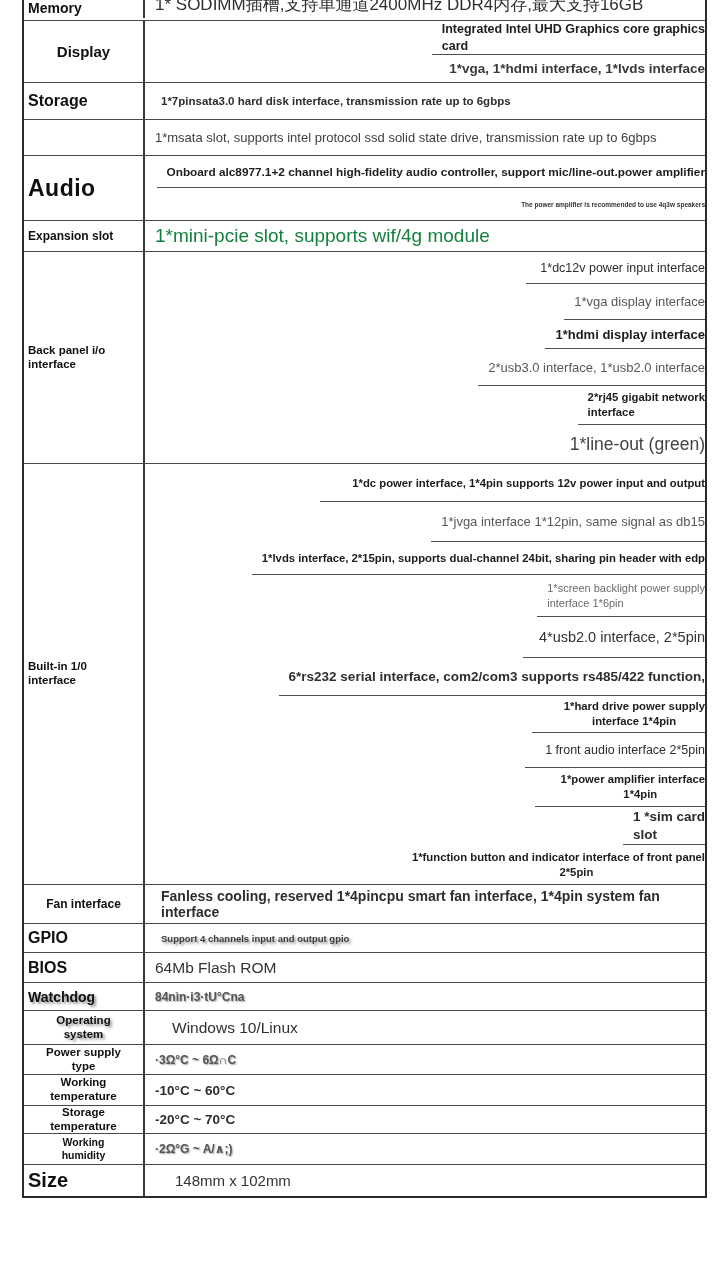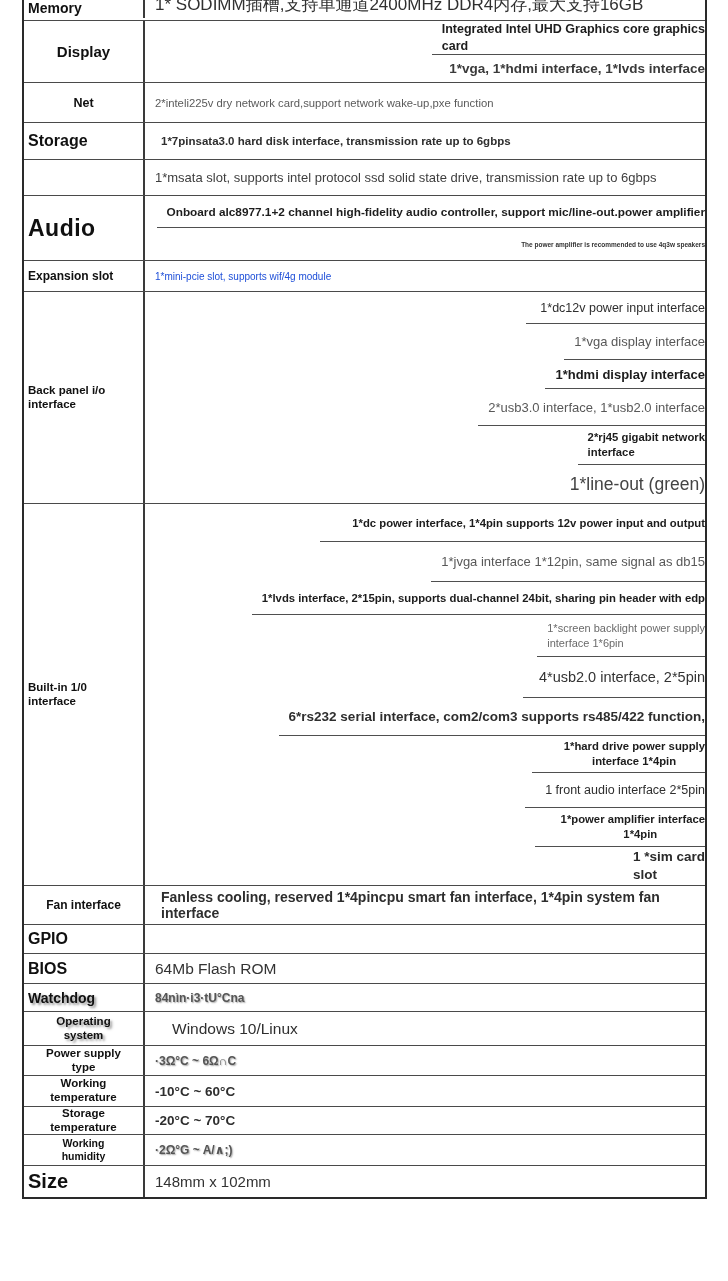--- a/index.html
+++ b/index.html
@@ -24,40 +24,40 @@
   .h-net{height:40px;} .h-storage{height:37px;} .h-msata{height:36px;}
   .h-aud1{height:32px;} .h-aud2{height:32px;} .h-exp{height:31px;}
   .h-bp0{height:32px;} .h-bp1{height:36px;} .h-bp2{height:29px;}
   .h-bp3{height:37px;} .h-bp4{height:39px;} .h-bp5{height:38px;}
   .h-bi0{height:38px;} .h-bi1{height:40px;} .h-bi2{height:33px;}
   .h-bi3{height:42px;} .h-bi4{height:41px;} .h-bi5{height:38px;}
   .h-bi6{height:37px;} .h-bi7{height:35px;} .h-bi8{height:39px;}
   .h-bi9{height:38px;} .h-bi10{height:39px;}
   .h-fan{height:39px;} .h-gpio{height:29px;} .h-bios{height:30px;}
   .h-wd{height:28px;} .h-os{height:34px;} .h-psu{height:30px;}
-  .h-wt{height:31px;} .h-st{height:28px;} .h-hum{height:31px;} .h-size{height:31px;}
+  .h-wt{height:31px;} .h-st{height:28px;} .h-hum{height:31px;} .h-size{height:31px;gap:20px;}
   
   .lab-md{font-size:14px;}           
   .lab-big{font-size:16px;}          
   .lab-disp{font-size:15px;}
   .lab-net{font-size:12.5px;}
   .lab-audio{font-size:23px;letter-spacing:.5px;}
   .lab-sm{font-size:12px;}           
   .lab-2l{font-size:11.5px;line-height:1.2;}
   .lab-hum{font-size:10.5px;line-height:1.25;}
   .lab-size{font-size:20px;}
   .v-mem{font-size:17px;color:#303030;font-weight:500;}
   .v-gpu{font-size:12.5px;font-weight:700;color:#1d1d1d;}
   .v-ports{font-size:13.5px;font-weight:600;color:#3a3a3a;}
   .v-net{font-size:11.3px;color:#5a5a5a;font-weight:500;}
   .v-sata{font-size:11.5px;color:#2e2e2e;font-weight:600;}
   .v-msata{font-size:13px;color:#3e3e3e;font-weight:500;}
   .v-audio{font-size:11.8px;font-weight:700;color:#1d1d1d;}
   .v-note{font-size:6.5px;color:#333;font-weight:600;}
-  .v-exp{font-size:10px;color:#1d4ed8;font-weight:500;}
+  .v-exp{font-size:19px;color:#15803d;font-weight:500;}
   .v-drk{font-size:12.5px;color:#2e2e2e;font-weight:500;}
   .v-gry{font-size:13px;color:#585858;font-weight:500;}
   .v-bld{font-size:13px;font-weight:700;color:#1c1c1c;}
   .v-bsm{font-size:11.3px;font-weight:700;color:#1c1c1c;}
   .v-gsm{font-size:11px;color:#6a6a6a;font-weight:500;}
   .v-lineout{font-size:17.5px;color:#444;font-weight:500;}
   .v-usb2{font-size:14.5px;color:#333;font-weight:500;}
   .v-rs232{font-size:13.5px;color:#2e2e2e;font-weight:600;}
   .v-sim{font-size:13.5px;color:#2b2b2b;font-weight:600;}
   .v-fan{font-size:14px;color:#2e2e2e;font-weight:600;}
@@ -85,24 +85,20 @@
 
   <div class="r">
     <div class="lab lab-disp c">Display</div>
     <div class="subs">
       <div class="sub h-disp1 v-gpu pre">Integrated Intel UHD Graphics core graphics
 card</div>
       <div class="sub h-disp2 v-ports">1*vga, 1*hdmi interface, 1*lvds interface</div>
     </div>
   </div>
 
-  <div class="r h-net">
-    <div class="lab lab-net c">Net</div>
-    <div class="val v-net">2*inteli225v dry network card,support network wake-up,pxe function</div>
-  </div>
 
   <div class="r h-storage">
     <div class="lab lab-big">Storage</div>
     <div class="val v-sata ind16">1*7pinsata3.0 hard disk interface, transmission rate up to 6gbps</div>
   </div>
 
   <div class="r h-msata">
     <div class="lab"></div>
     <div class="val v-msata">1*msata slot, supports intel protocol ssd solid state drive, transmission rate up to 6gbps</div>
   </div>
@@ -145,30 +141,33 @@
 interface 1*6pin</div>
       <div class="sub h-bi4 v-usb2 ind16">4*usb2.0 interface, 2*5pin</div>
       <div class="sub h-bi5 v-rs232">6*rs232 serial interface, com2/com3 supports rs485/422 function,</div>
       <div class="sub h-bi6 v-bsm ind32 pre">1*hard drive power supply
          interface 1*4pin</div>
       <div class="sub h-bi7 v-drk ind20">1 front audio interface 2*5pin</div>
       <div class="sub h-bi8 v-bsm ind26 pre">1*power amplifier interface
                     1*4pin</div>
       <div class="sub h-bi9 v-sim pre">1 *sim card
 slot</div>
+      <div class="sub h-bi10 v-bsm ind32 pre">1*function button and indicator interface of front panel
+                                               2*5pin</div>
     </div>
   </div>
 
   <div class="r h-fan">
     <div class="lab lab-sm c">Fan interface</div>
     <div class="val v-fan ind16">Fanless cooling, reserved 1*4pincpu smart fan interface, 1*4pin system fan interface</div>
   </div>
 
   <div class="r h-gpio">
     <div class="lab lab-big">GPIO</div>
+    <div class="val v-gpio ghosted ind16">Support 4 channels input and output gpio</div>
   </div>
 
   <div class="r h-bios">
     <div class="lab lab-big">BIOS</div>
     <div class="val v-bios">64Mb Flash ROM</div>
   </div>
 
   <div class="r h-wd">
     <div class="lab lab-md ghosted">Watchdog</div>
     <div class="val garbled">84nìn·i3·tU°Cna</div>

